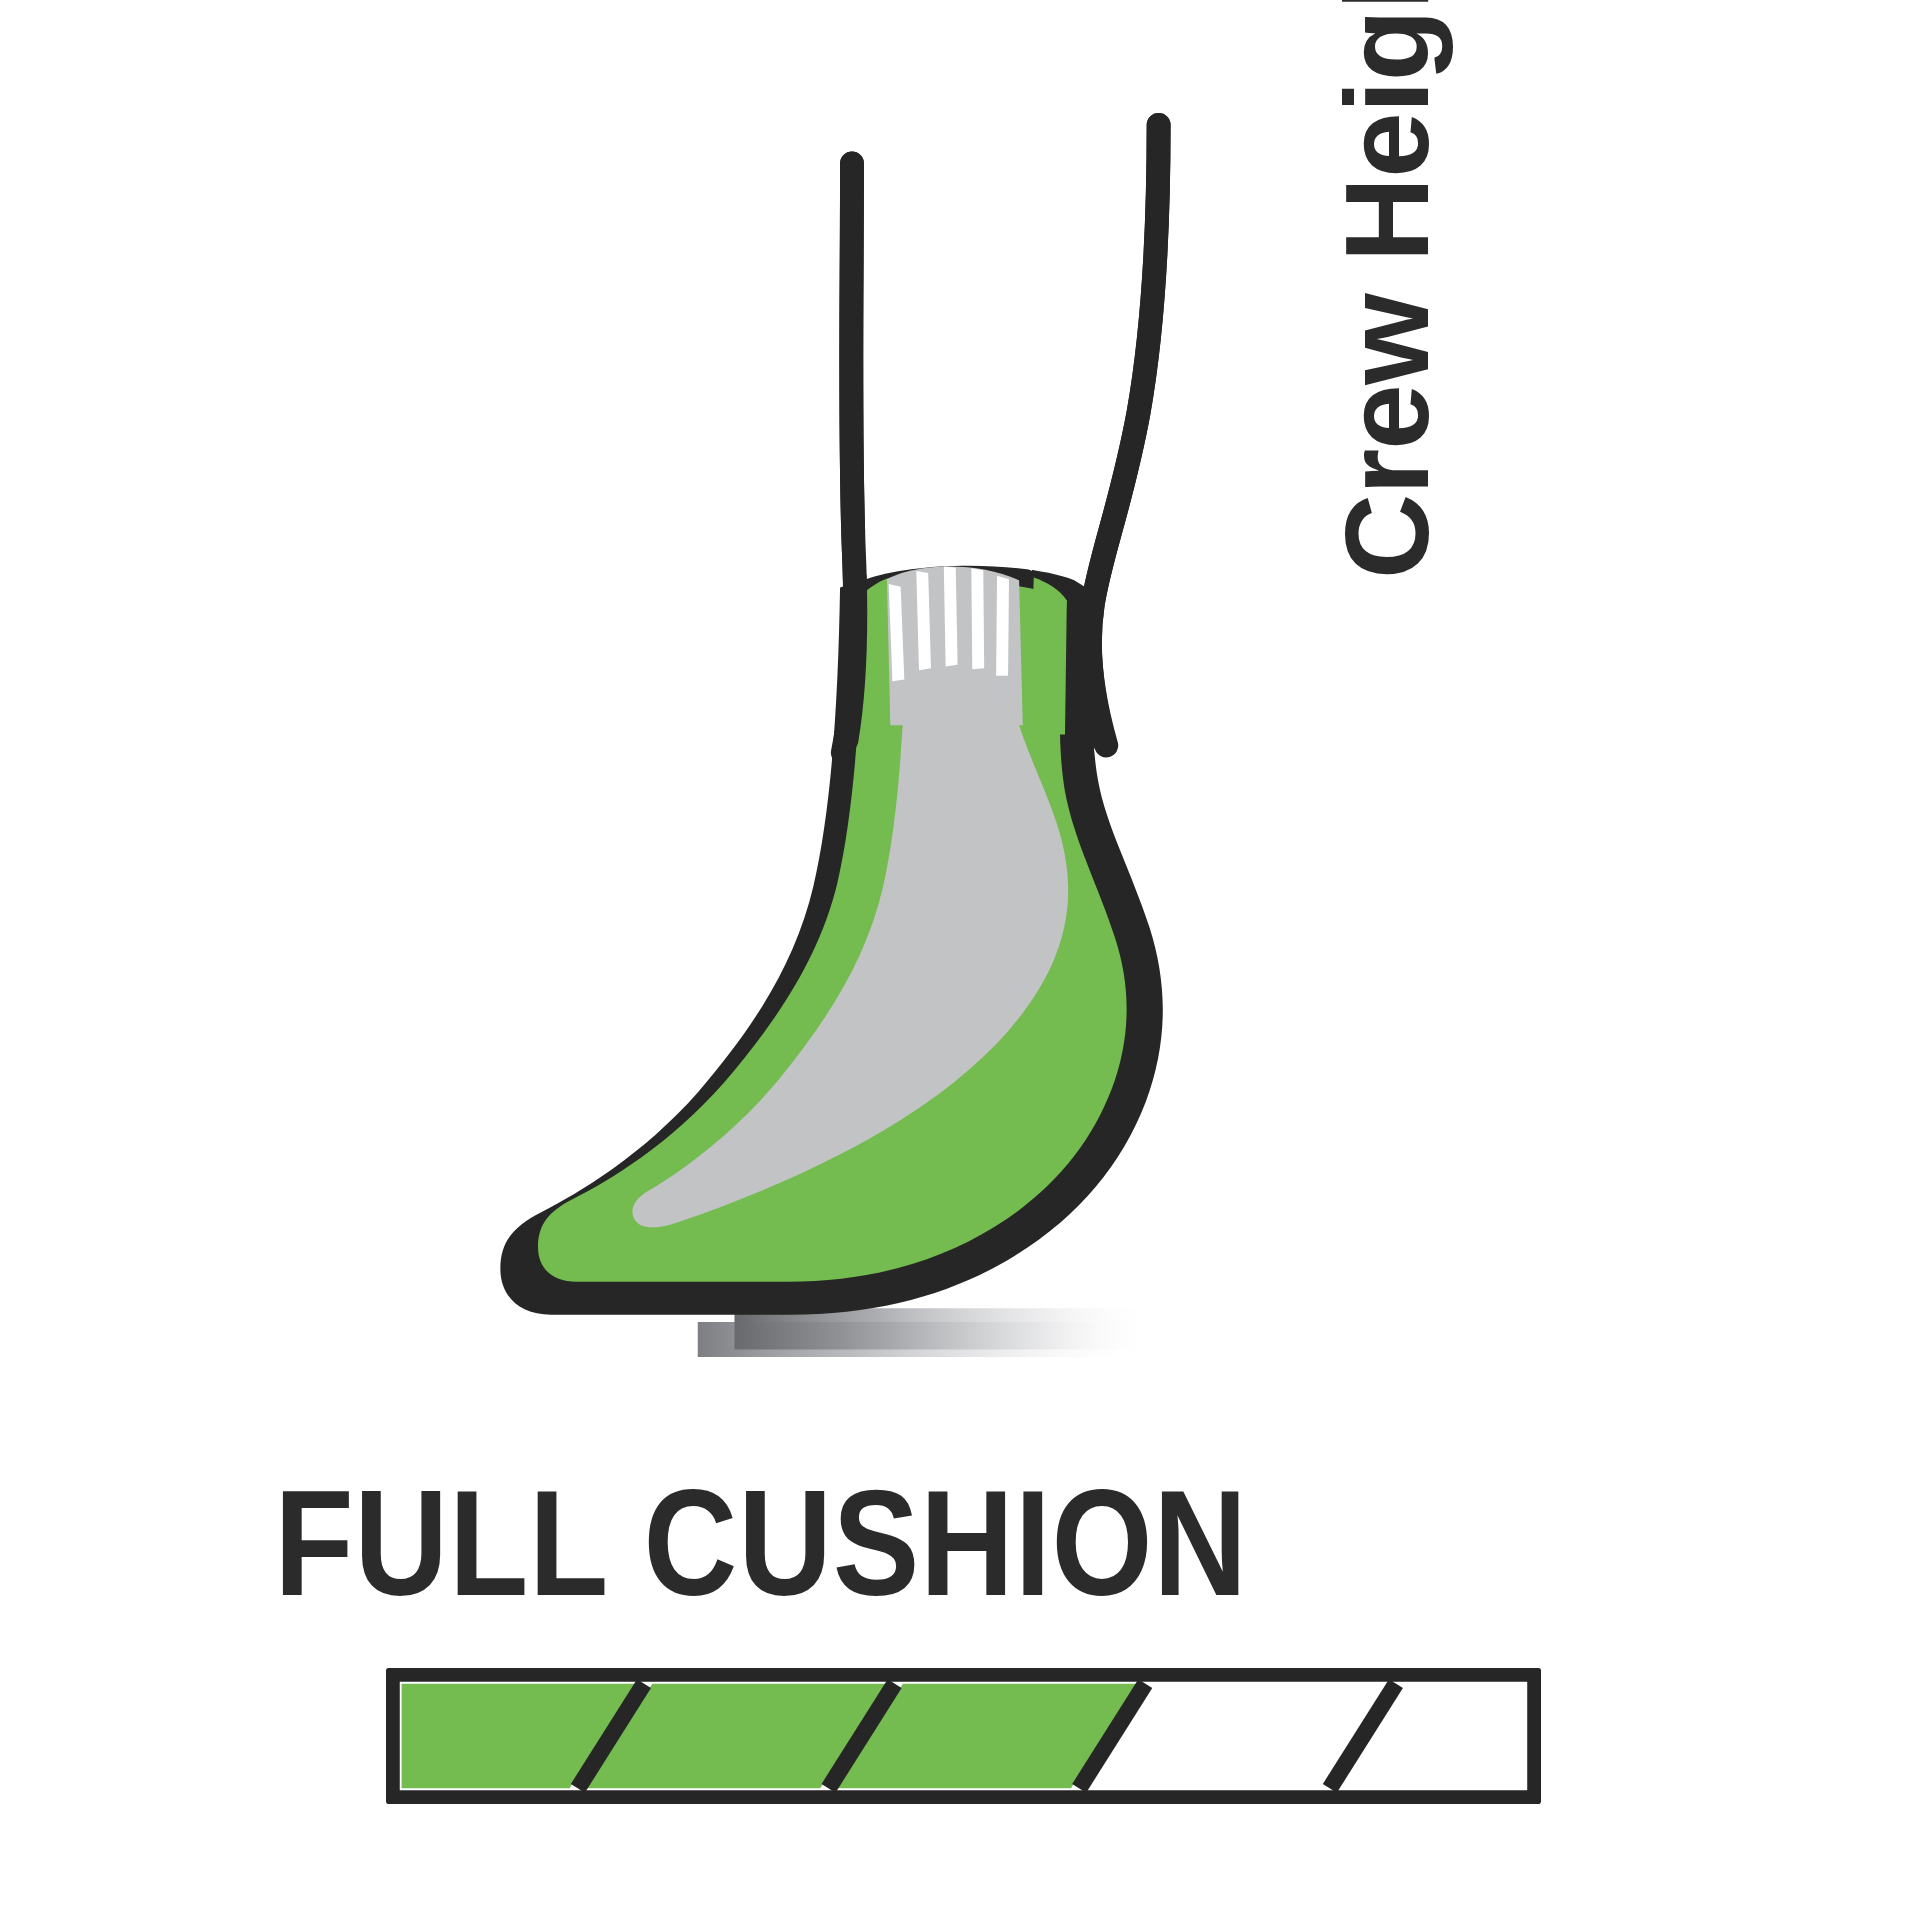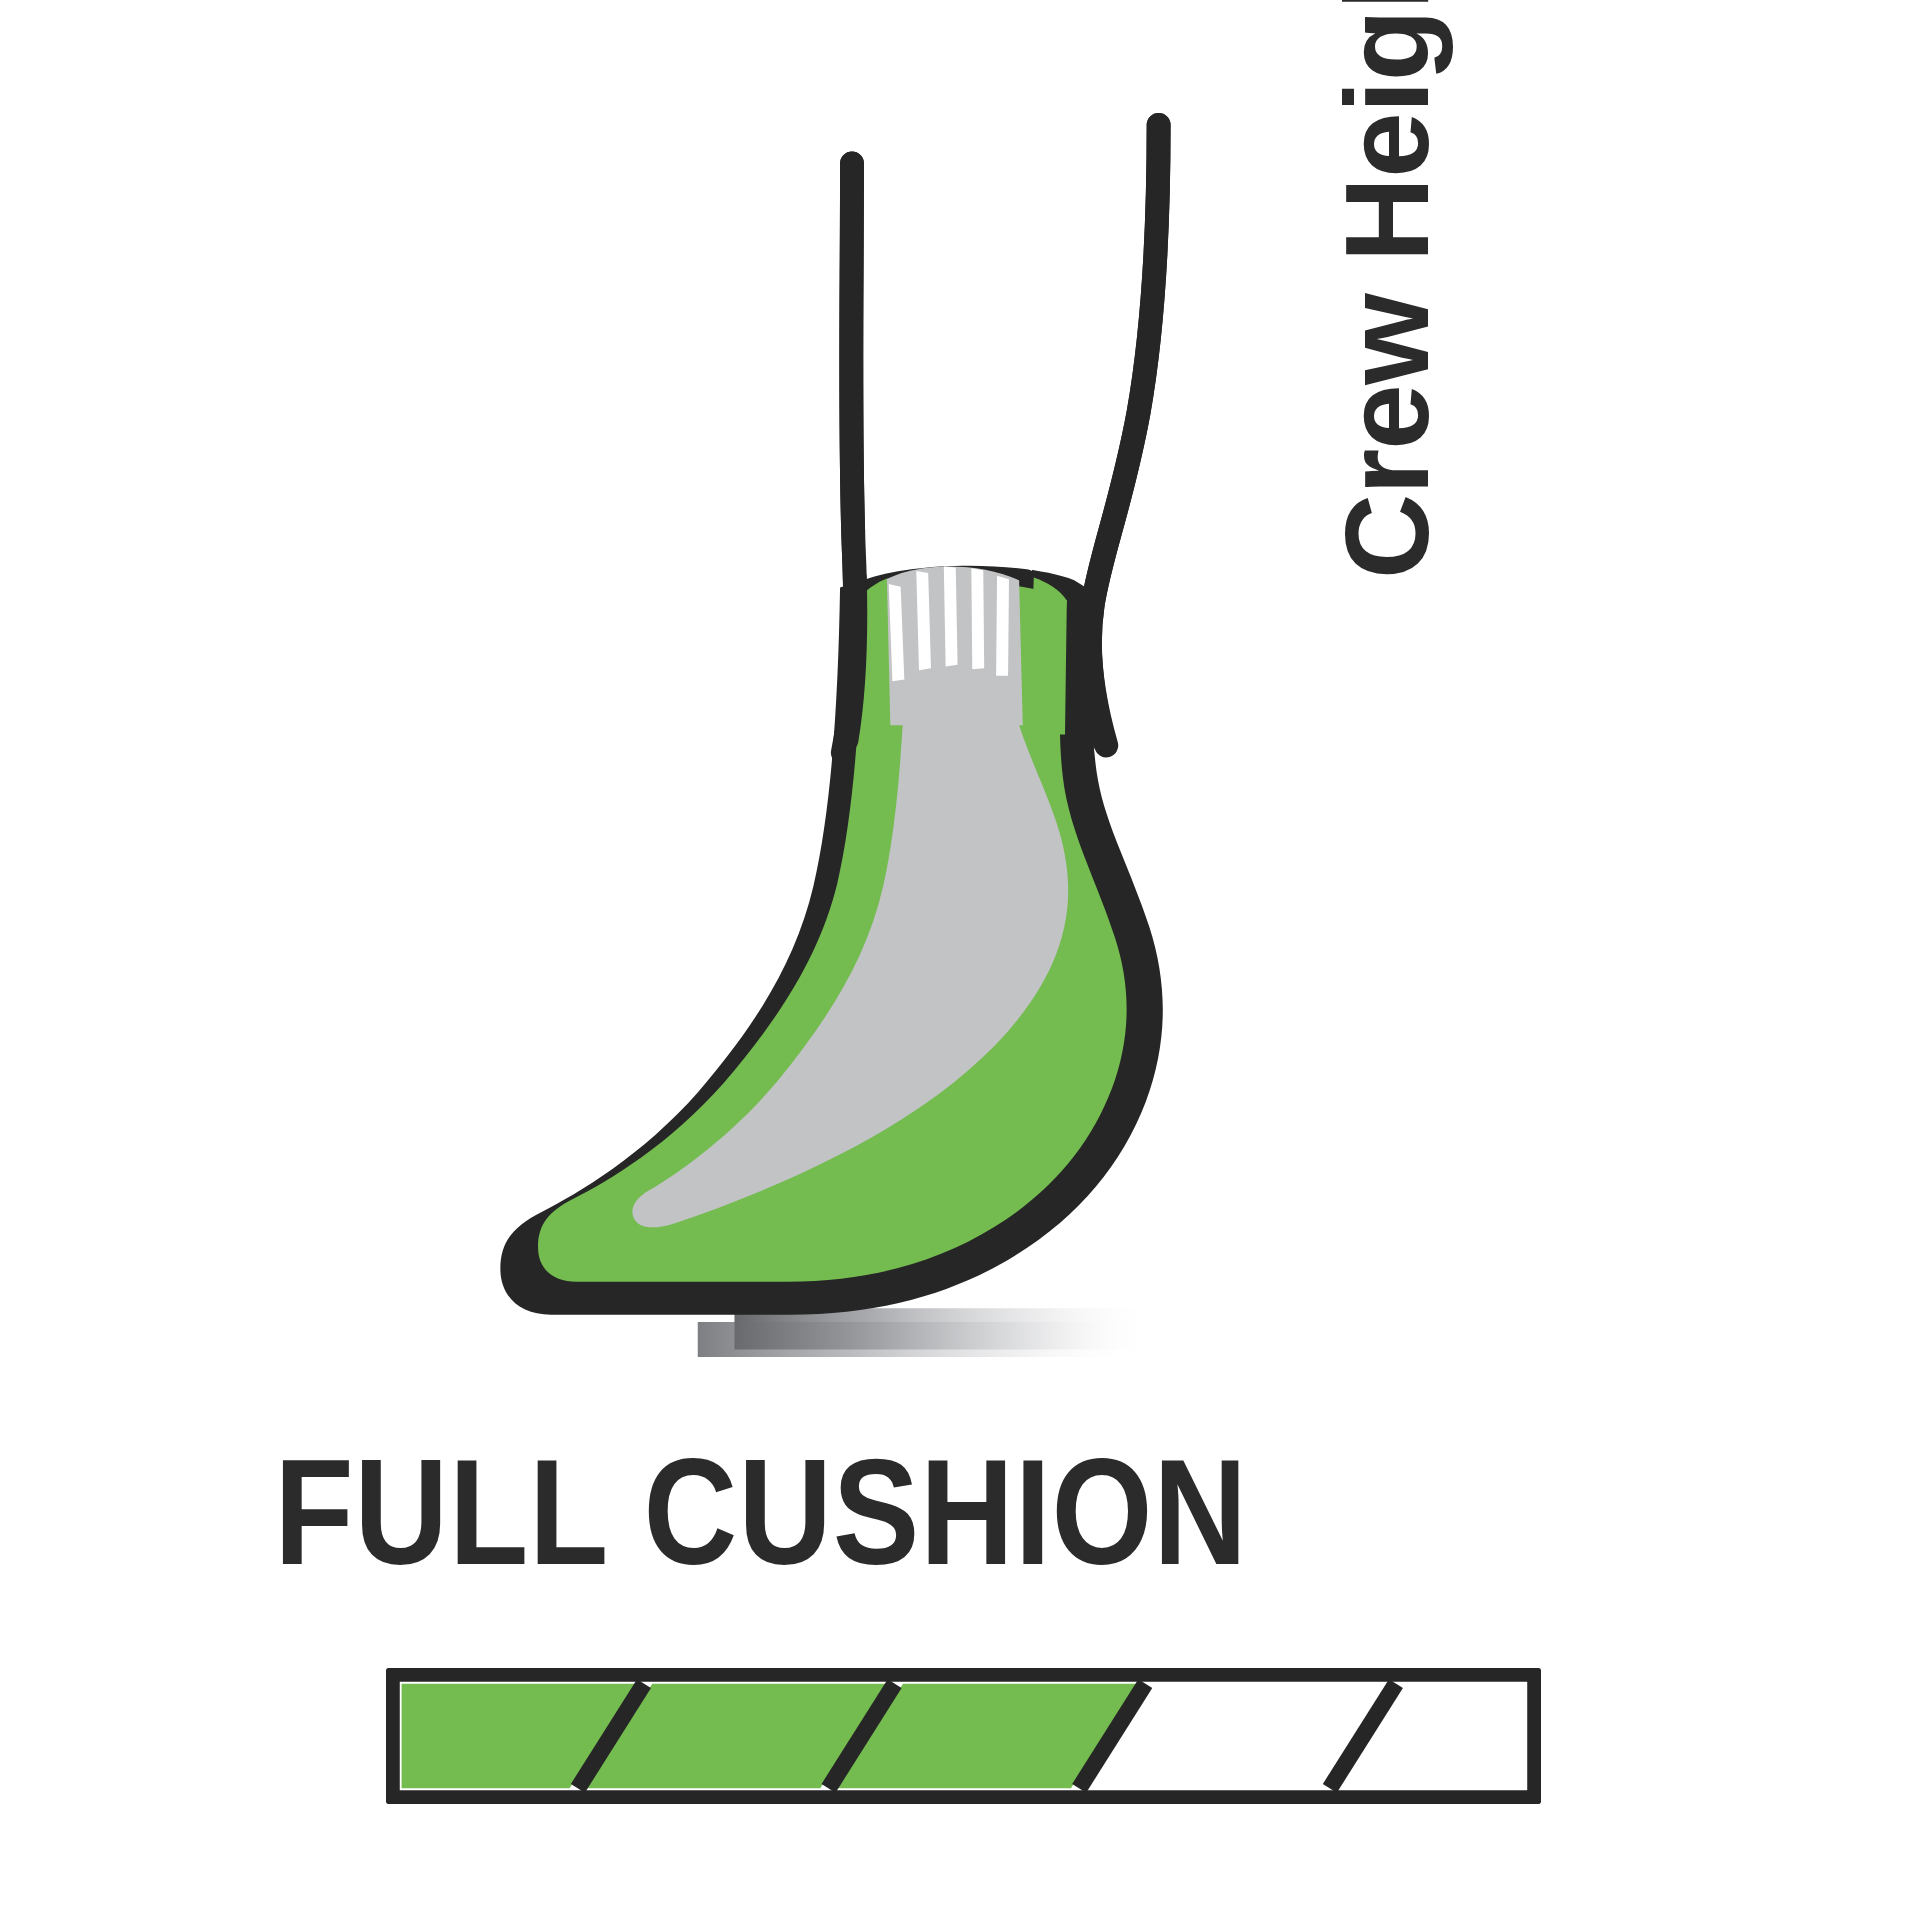--- a/index.html
+++ b/index.html
@@ -50,21 +50,21 @@
     letter-spacing: -0.9px;
     color: #2b2b2b;
     white-space: nowrap;
     line-height: 1;
   }
 
   
   #full-cushion-title {
     position: absolute;
     left: 0px;
-    top: 1436px;
+    top: 1467px;
     width: 1523px;
     text-align: center;
   }
   #full-cushion-title .txt {
     display: inline-block;
     font-family: "Liberation Sans", sans-serif;
     font-weight: bold;
     font-size: 151px;
     line-height: 1;
     color: #2b2b2b;

